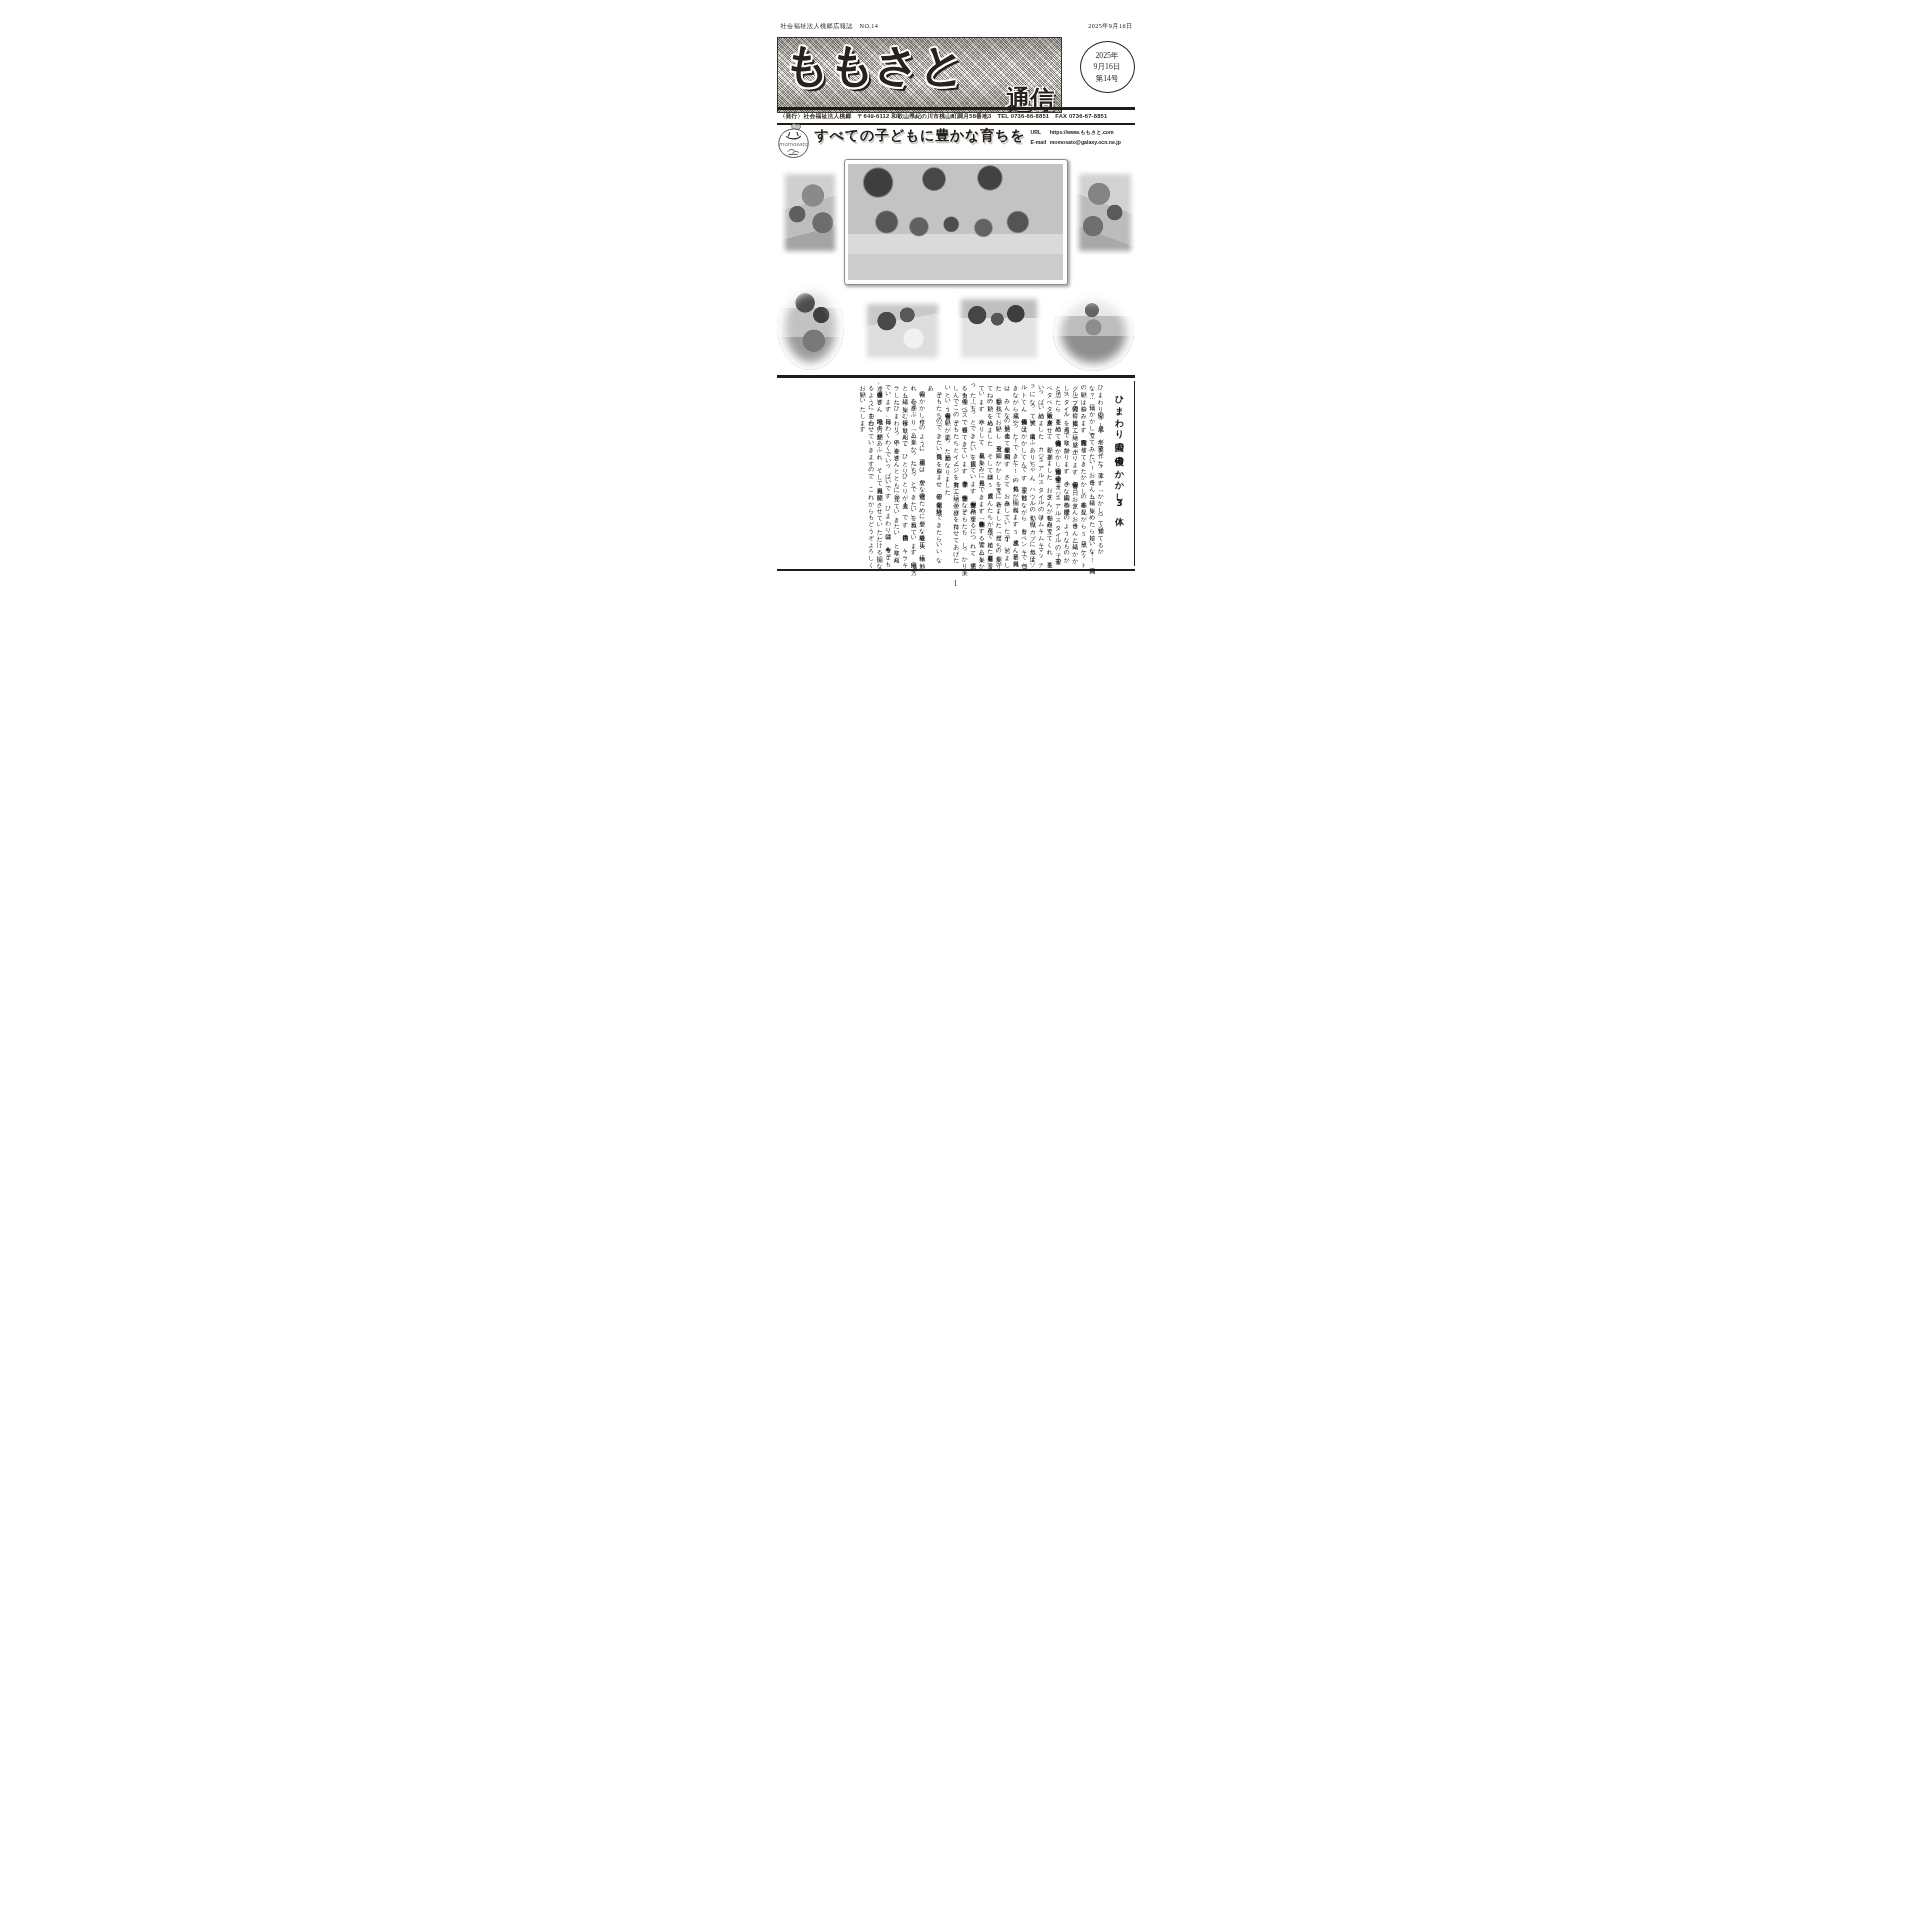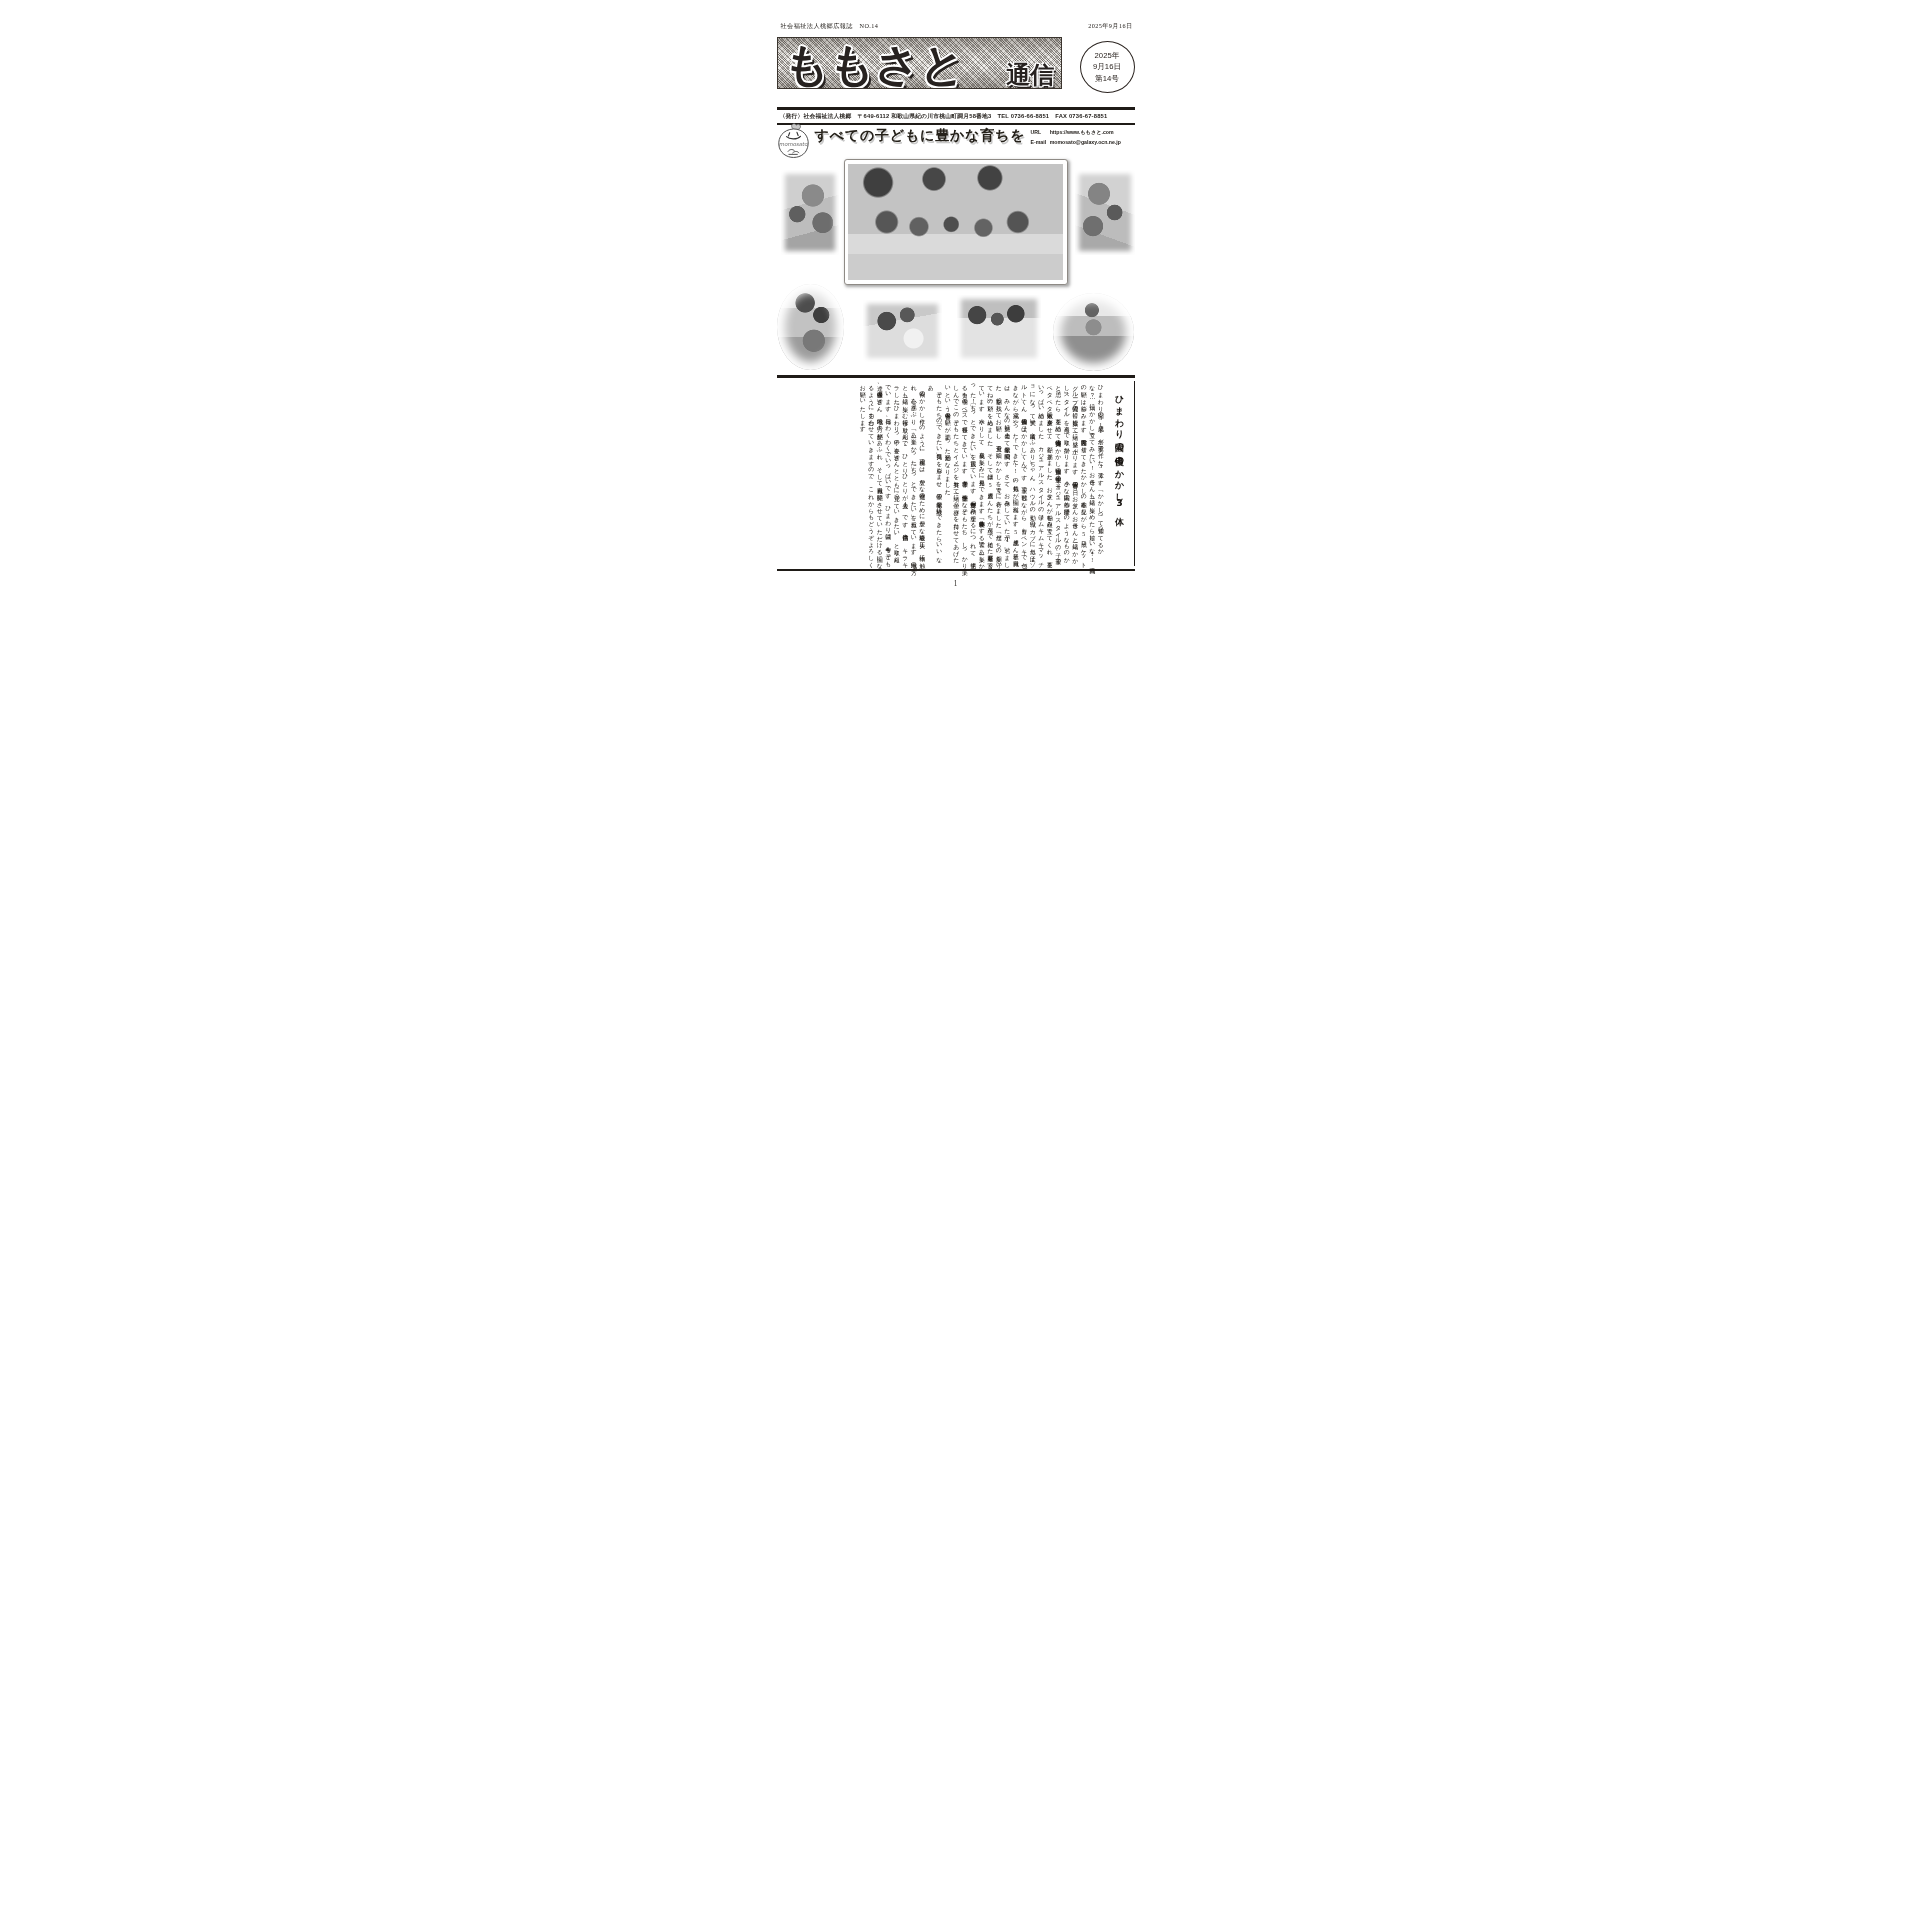--- a/index.html
+++ b/index.html
@@ -6,36 +6,36 @@
   .page{position:relative;width:424px;height:599px;margin:0 auto;background:#fff;overflow:hidden;
         font-family:"Liberation Serif","DejaVu Serif",serif;color:#1f1b17;}
   .abs{position:absolute;}
 
   
   .hdr{top:21.6px;font-size:6.2px;letter-spacing:0.4px;white-space:nowrap;}
   .hdr.left{left:37px;}
   .hdr.right{right:35px;}
 
   
-  .banner{left:33px;top:37px;width:285px;height:52px;border:0.8px solid #3a342e;box-sizing:border-box;overflow:hidden;
+  .banner{left:33px;top:37px;width:285px;height:76px;border:0.8px solid #3a342e;box-sizing:border-box;overflow:hidden;
     background:
       repeating-linear-gradient(45deg, rgba(42,36,30,.50) 0 0.4px, rgba(255,255,255,0) 0.4px 1.2px),
       repeating-linear-gradient(-45deg, rgba(42,36,30,.28) 0 0.4px, rgba(255,255,255,0) 0.4px 1.2px),
       linear-gradient(180deg,#b5b1ac 0%,#e6e4e0 32%,#efedea 58%,#b2aea9 100%);}
   .banner-title{position:absolute;left:6.2px;top:-1.5px;font-family:"DejaVu Sans","Liberation Sans",sans-serif;
     font-weight:900;font-size:45px;line-height:1.25;letter-spacing:-0.8px;color:#272220;
     text-shadow:-1.5px -1.5px 0 #fff,1.5px -1.5px 0 #fff,-1.5px 1.5px 0 #fff,1.5px 1.5px 0 #fff,0 -1.9px 0 #fff,0 1.9px 0 #fff,-1.9px 0 0 #fff,1.9px 0 0 #fff,3.5px 4.2px 0 #272220;}
   .banner-sub{position:absolute;right:6.2px;bottom:0px;font-family:Liberation Sans, sans-serif;
     font-weight:900;font-size:24px;line-height:1.1;color:#272220;
     text-shadow:-1.2px -1.2px 0 #fff,1.2px -1.2px 0 #fff,-1.2px 1.2px 0 #fff,1.2px 1.2px 0 #fff,2.3px 2.7px 0 #272220;}
 
   
   .badge{left:336px;top:41px;width:55px;height:52px;border:1.9px solid #2b2420;border-radius:50%;
     background:#fff;box-sizing:border-box;display:flex;flex-direction:column;justify-content:center;align-items:center;
-    font-family:Liberation Sans, sans-serif;font-size:7.7px;line-height:1.5;color:#2b2420;}
+    font-family:Liberation Serif, serif;font-size:7.7px;line-height:1.5;color:#2b2420;}
 
   
   .pubband{left:33px;top:107px;width:358px;}
   .rule{background:#1f1b17;}
   .rule.thick{height:1.5px;}
   .rule.thin{height:0.4px;margin-top:0.8px;}
   .pubtext{font-family:"Liberation Sans","DejaVu Sans",sans-serif;font-weight:bold;font-size:5.8px;
     letter-spacing:0.2px;white-space:nowrap;padding:1.9px 0 1.5px 3.1px;}
 
   

